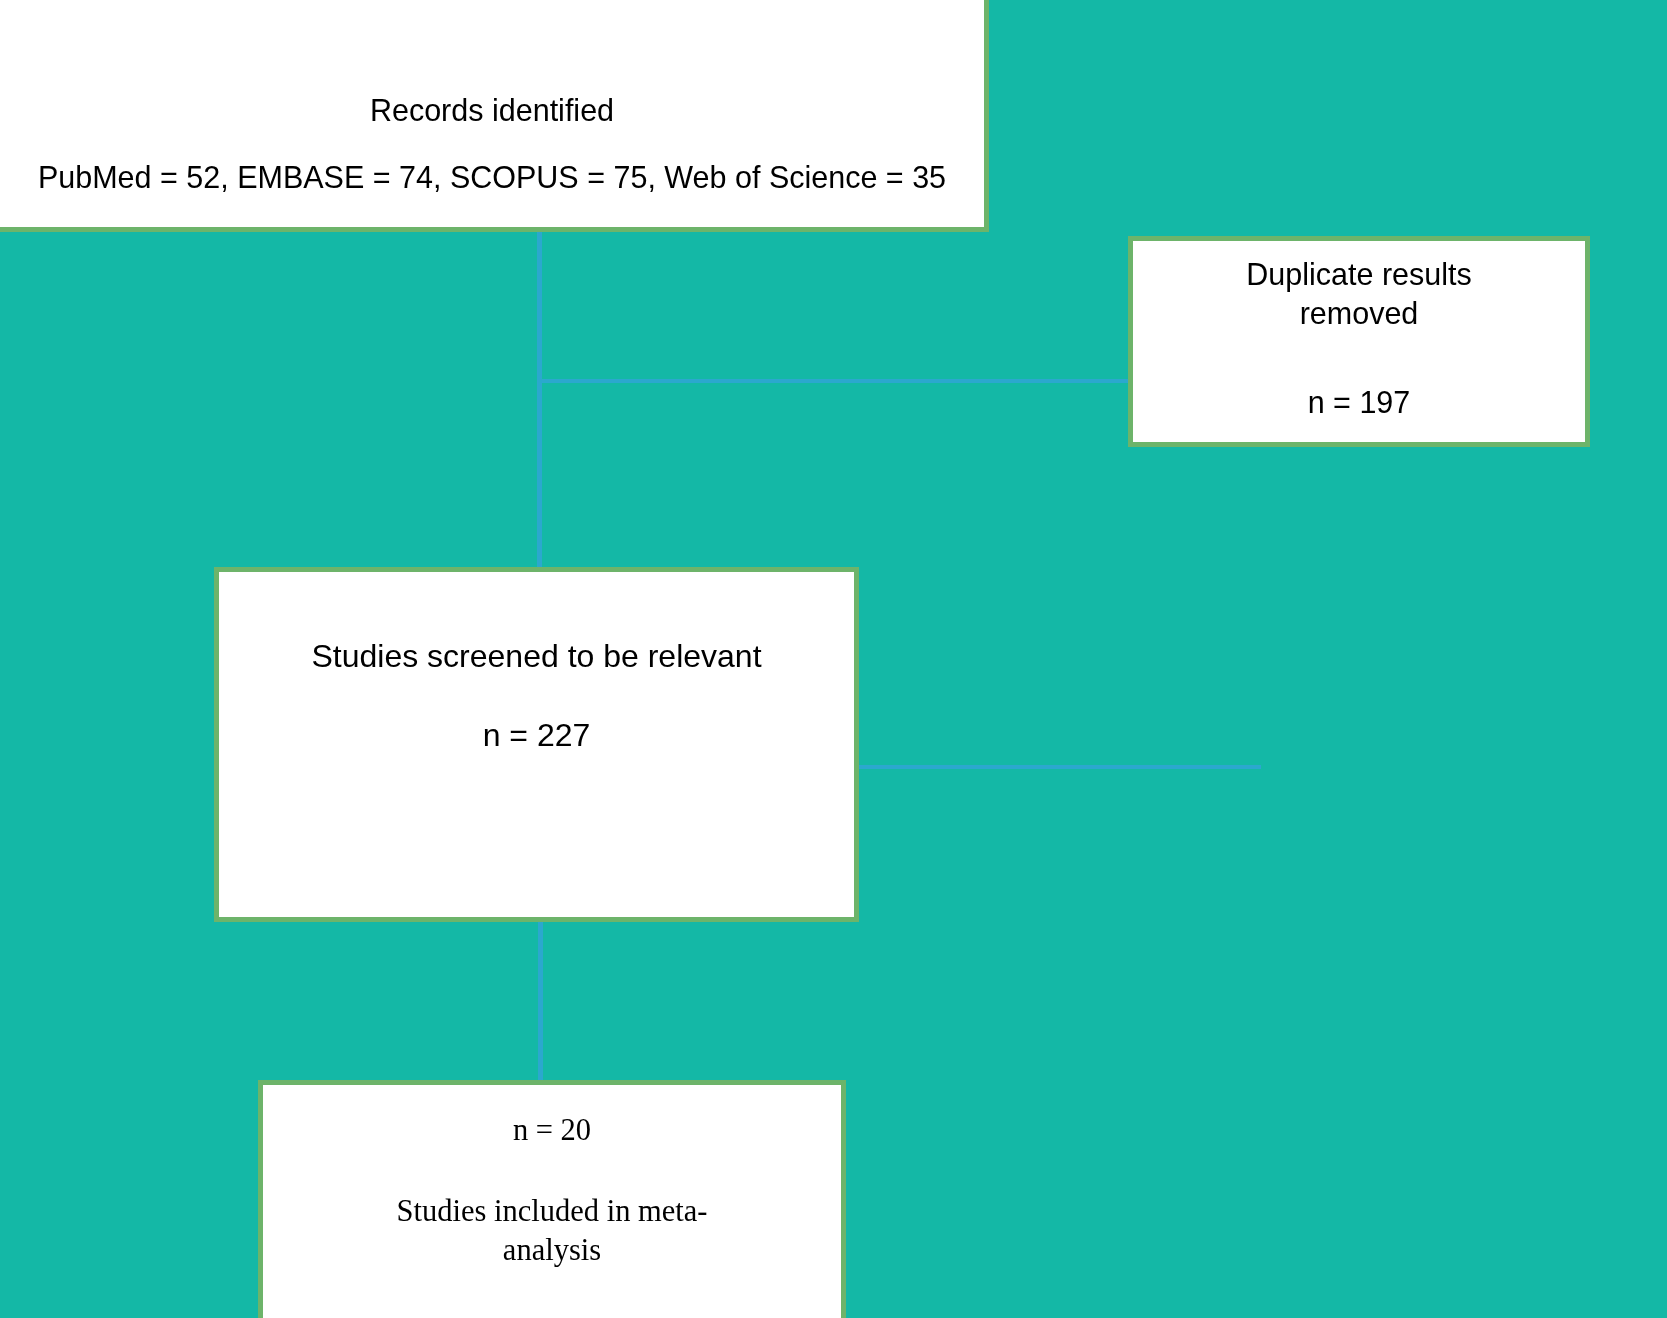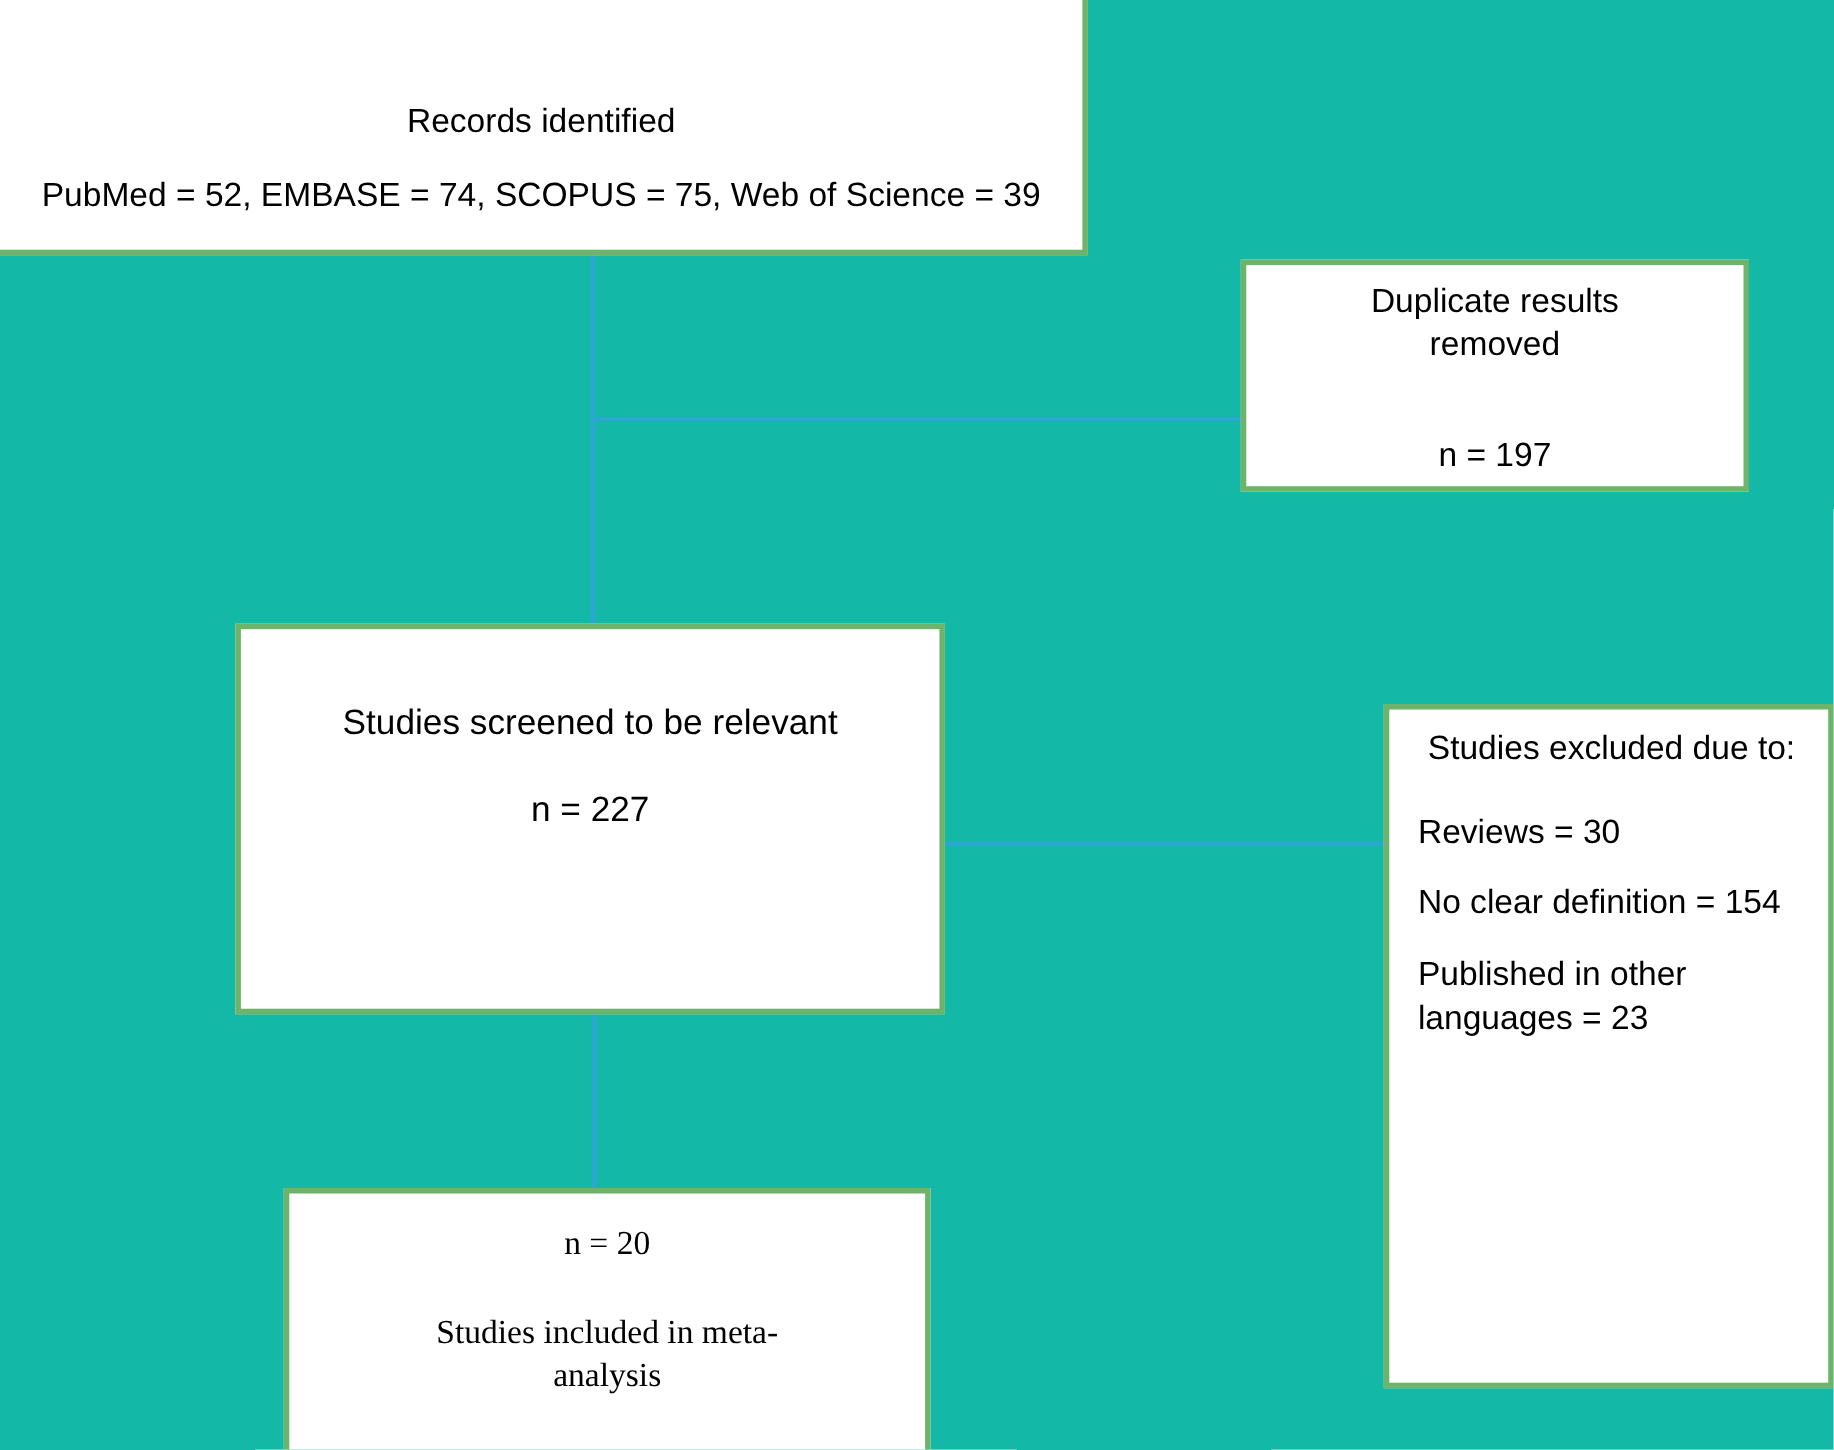--- a/index.html
+++ b/index.html
@@ -49,21 +49,20 @@
   #node-records-identified .l2 { margin-bottom: 28px; }
 
   #node-duplicates-removed {
     left: 1128px;
     top: 236px;
     width: 462px;
     height: 211px;
     padding: 0 16px;
     justify-content: flex-start;
     padding-top: 14px;
-    gap: 12px;
   }
   #node-duplicates-removed .line { font-size: 30.5px; }
   #node-duplicates-removed .l1 { margin-bottom: 50px; }
 
   #node-studies-screened {
     left: 214px;
     top: 567px;
     width: 645px;
     height: 355px;
     padding: 0 14px;
@@ -136,40 +135,34 @@
     height: 164px;
   }
 </style>
 </head>
 <body style="color: rgb(0, 0, 0);">
 
 <div id="diagram" style="background: #14b8a6;">
 
   <div class="node" id="node-records-identified" style="--node-border: #6DB46A;">
     <div class="line l1">Records identified</div>
-    <div class="line l3">PubMed = 52, EMBASE = 74, SCOPUS = 75, Web of Science = 39</div>
+    <div class="line l3">PubMed = 52, EMBASE = 74, SCOPUS = 75, Web of Science = 35</div>
   </div>
 
   <div class="node" id="node-duplicates-removed" style="--node-border: #6DB46A;">
     <div class="line l1">Duplicate results
 removed</div>
     <div class="line l2">n = 197</div>
   </div>
 
   <div class="node" id="node-studies-screened" style="--node-border: #6DB46A;">
     <div class="line l1">Studies screened to be relevant</div>
     <div class="line l2">n = 227</div>
   </div>
 
-  <div class="node" id="node-studies-excluded" style="--node-border: #6DB46A;">
-    <div class="line hdr">Studies excluded due to:</div>
-    <div class="line item">Reviews = 30</div>
-    <div class="line item">No clear definition = 154</div>
-    <div class="line item">Published in other languages = 23</div>
-  </div>
 
   <div class="node" id="node-included-meta" style="--node-border: #6DB46A;">
     <div class="line l1">n = 20</div>
     <div class="line l2">Studies included in meta-
 analysis</div>
   </div>
 
   <div class="conn" id="conn-records-to-screened" style="--conn-color: #2BA8CE;"></div>
   <div class="conn" id="conn-records-to-duplicates" style="--conn-color: #2BA8CE;"></div>
   <div class="conn" id="conn-screened-to-excluded" style="--conn-color: #2BA8CE;"></div>

